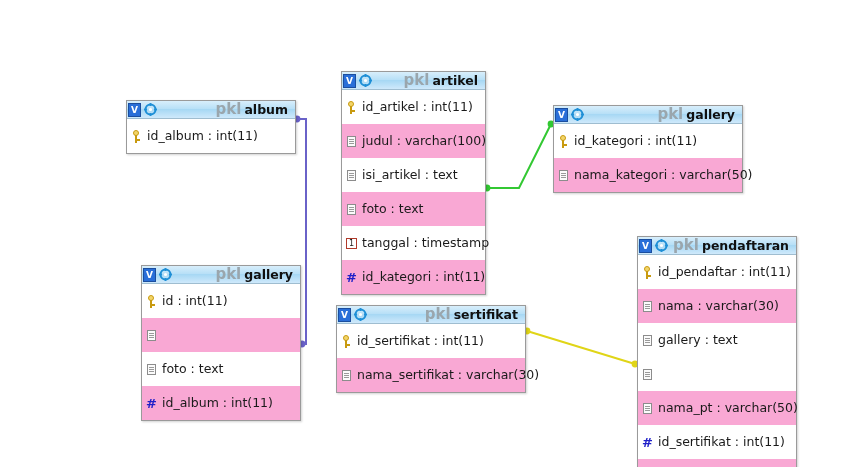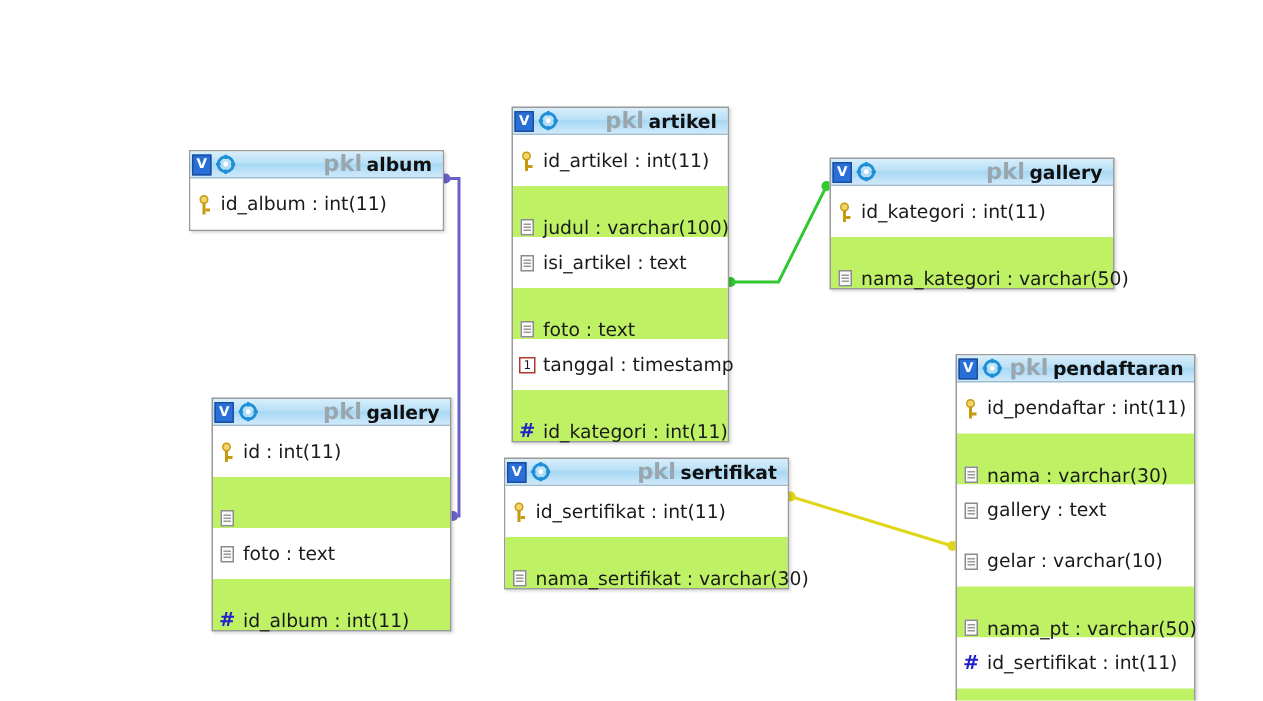--- a/index.html
+++ b/index.html
@@ -99,21 +99,21 @@
     height: 34px;
     display: flex;
     align-items: center;
     padding-left: 3px;
     box-sizing: border-box;
     white-space: nowrap;
     color: #1a1a1a;
     font-size: 12.5px;
   }
   .tbl-row.odd  { background: #ffffff; }
-  .tbl-row.even { background: #bef264; align-items: flex-end; }
+  .tbl-row.even { background: #f9a8d4; }
 
   .row-icon {
     width: 13px;
     height: 13px;
     margin-right: 4px;
     flex: 0 0 auto;
     position: relative;
   }
 
   .row-text { flex: 1 1 auto; }
@@ -442,21 +442,20 @@
           </span>
           <span class="row-text">gallery : text</span>
         </div>
         <div class="tbl-row odd">
           <span class="row-icon ico-doc">
             <span class="db"></span>
             <span class="dl" style="top:4px"></span>
             <span class="dl" style="top:6px"></span>
             <span class="dl" style="top:8px"></span>
           </span>
-          <span class="row-text">gelar : varchar(10)</span>
         </div>
         <div class="tbl-row even">
           <span class="row-icon ico-doc">
             <span class="db"></span>
             <span class="dl" style="top:4px"></span>
             <span class="dl" style="top:6px"></span>
             <span class="dl" style="top:8px"></span>
           </span>
           <span class="row-text">nama_pt : varchar(50)</span>
         </div>

